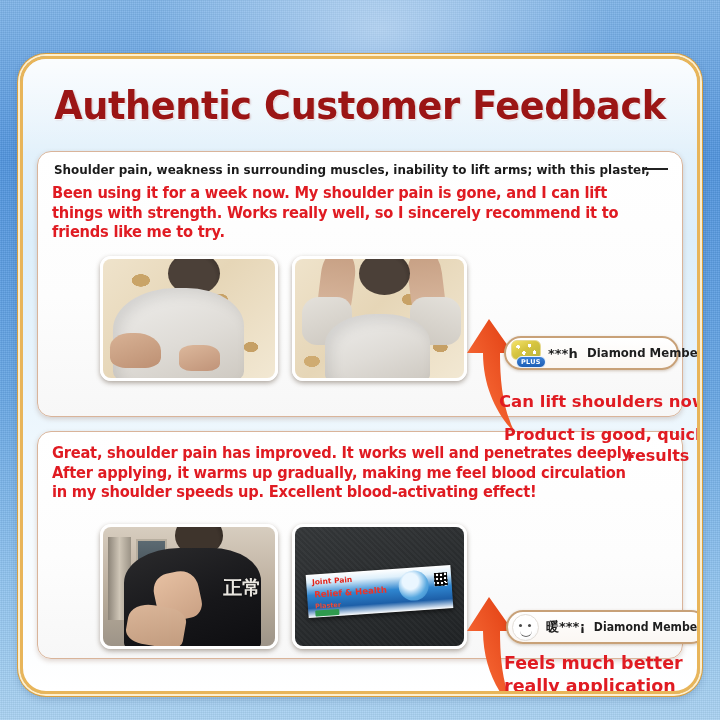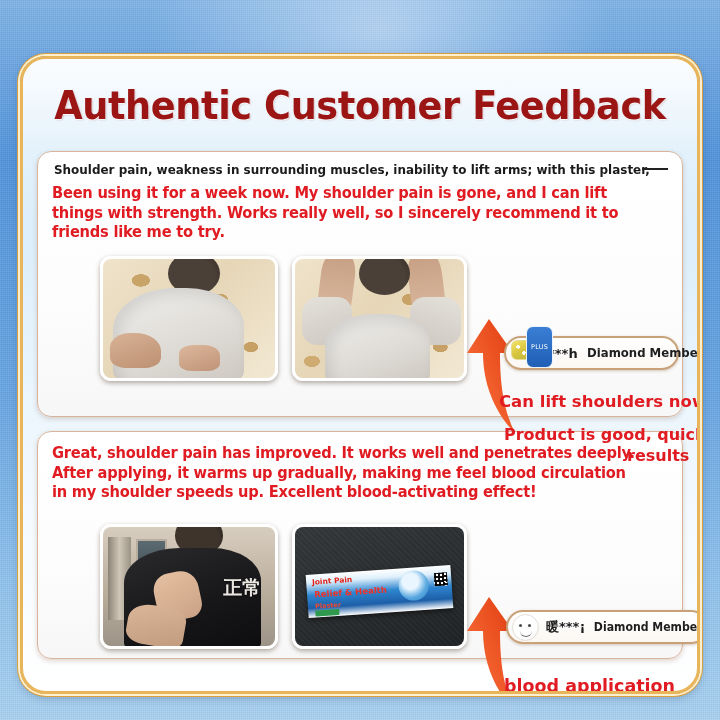--- a/index.html
+++ b/index.html
@@ -286,24 +286,24 @@
     border-radius:6px;
     background:
       radial-gradient(circle 3px at 22% 32%, #fff 0 60%, transparent 62%),
       radial-gradient(circle 3px at 62% 26%, #fff 0 60%, transparent 62%),
       radial-gradient(circle 3px at 42% 66%, #fff 0 60%, transparent 62%),
       radial-gradient(circle 3px at 80% 62%, #fff 0 60%, transparent 62%),
       linear-gradient(150deg,#f5e36a 0%,#d6c43f 45%,#b8b33c 100%);
     border:1px solid #e6d98f;
   }
   .plus-tag{
-    position:absolute; left:16px; bottom:-2px;
+    position:absolute; left:6px; bottom:-2px;
     background:linear-gradient(180deg,#3a7fd5,#1f5fb5);
-    color:#fff; font-size:6.5px; font-weight:normal;
-    padding:16px 4px; border-radius:7px;
+    color:#fff; font-size:6.5px; font-weight:bold;
+    padding:1px 4px; border-radius:7px;
     letter-spacing:.3px;
     font-family:"DejaVu Sans", sans-serif;
     border:1px solid #eaf2fb;
   }
   .avatar-smile{
     width:27px; height:27px; flex:none; margin-right:7px;
     border-radius:50%;
     background:radial-gradient(circle at 40% 34%, #ffffff 0 62%, #ececec 100%);
     border:1px solid #e3ded8;
     position:relative;
@@ -444,15 +444,16 @@
   <div class="badge badge-2">
     <div class="avatar-smile"></div>
     <span class="badge-name">暖***¡</span>
     <span class="badge-label">Diamond Member</span>
   </div>
 
   <div class="caption cap1a">Can lift shoulders now</div>
   <div class="caption cap1b">Product is good, quick</div>
   <div class="caption cap1c">results</div>
 
-  <div class="caption cap2b">blood application</div>
+  <div class="caption cap2a">Feels much better</div>
+  <div class="caption cap2b">really application</div>
 
 </div>
 
 </body></html>

